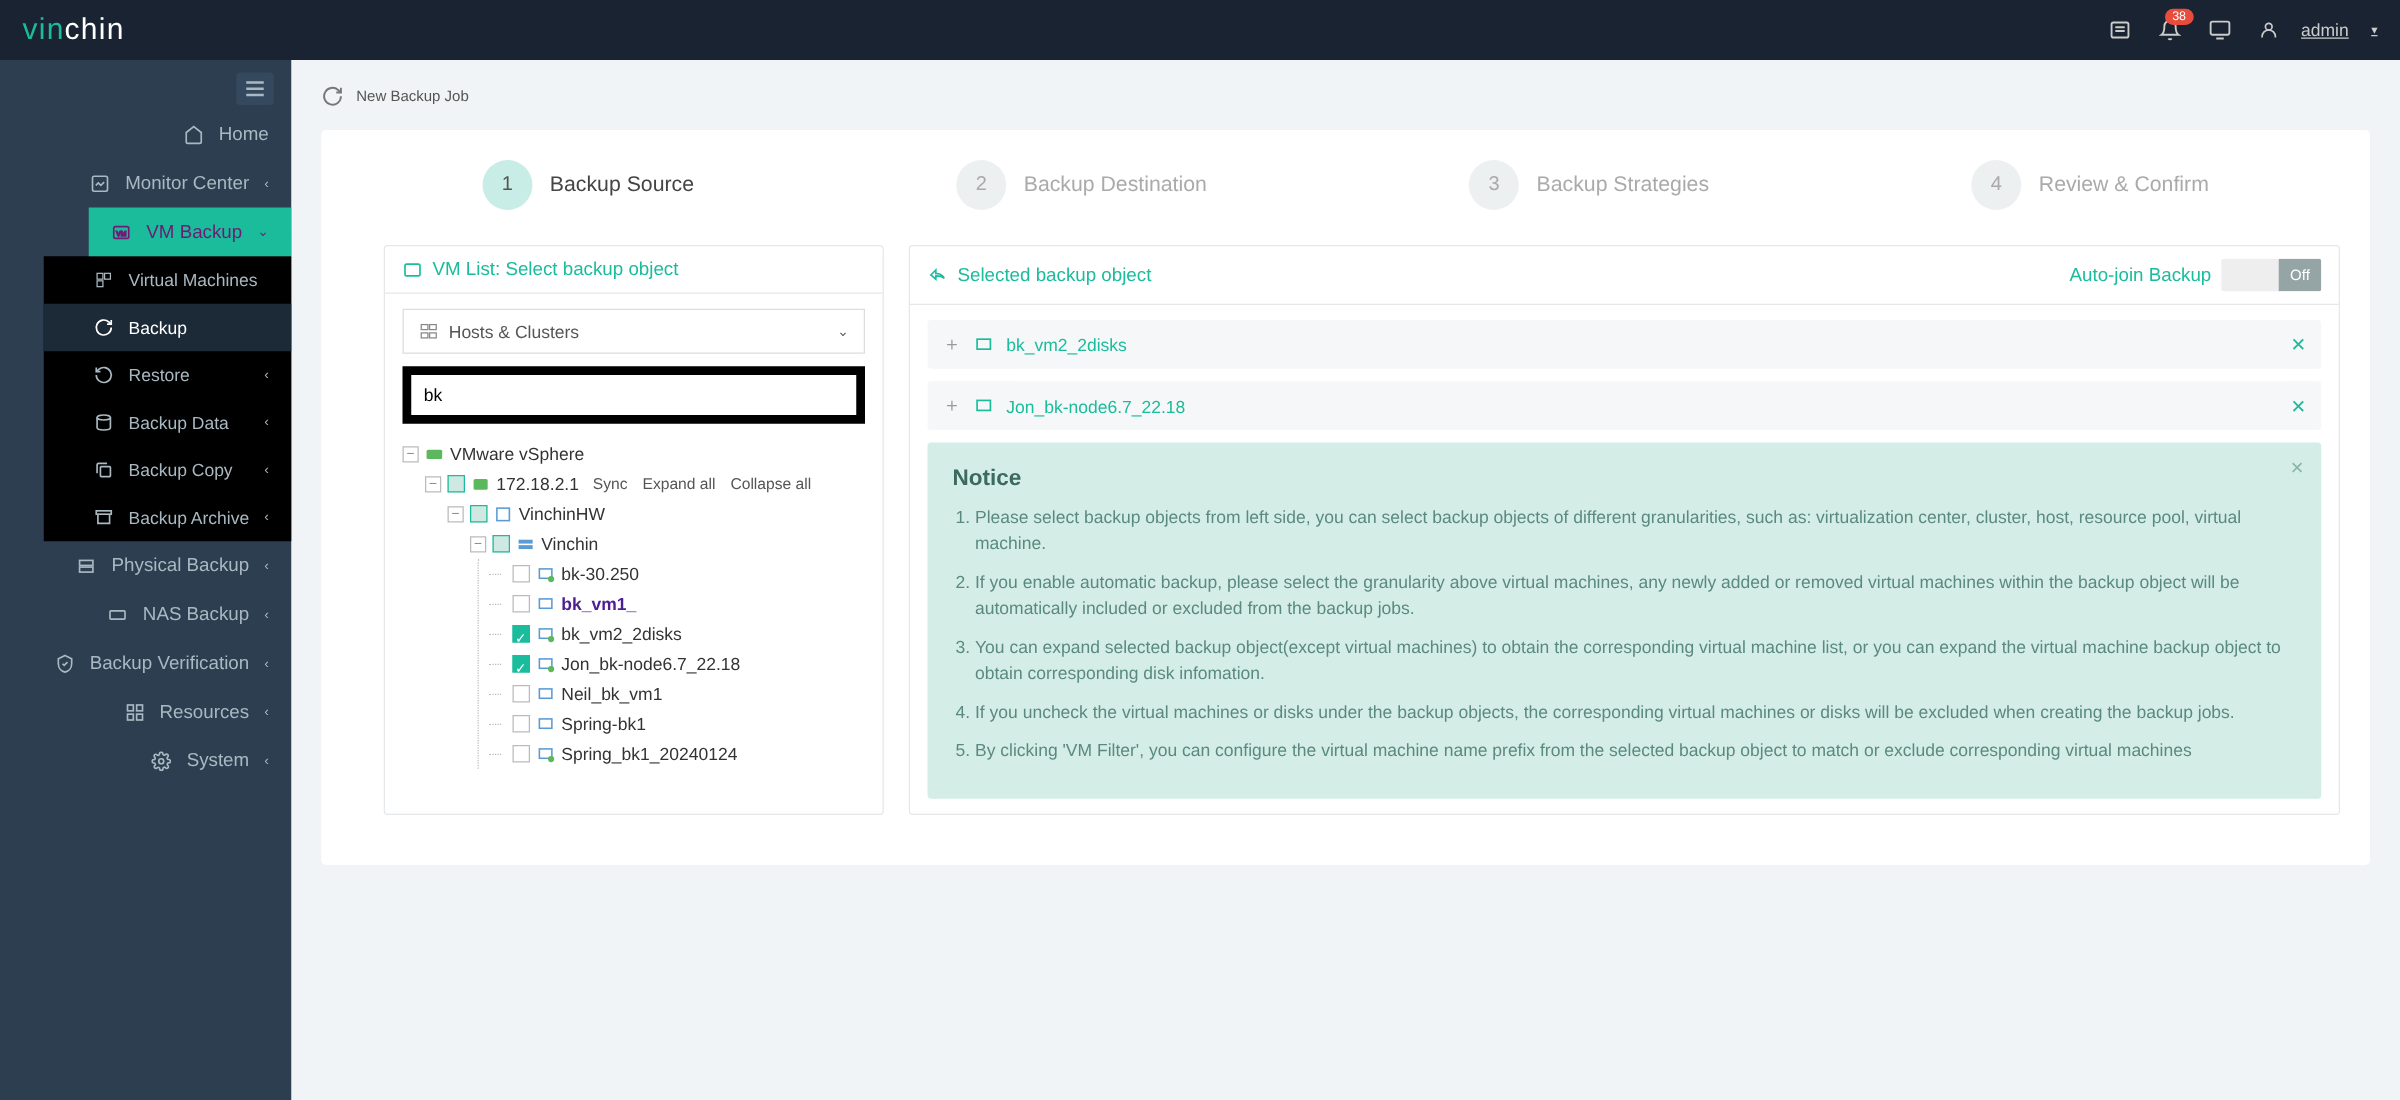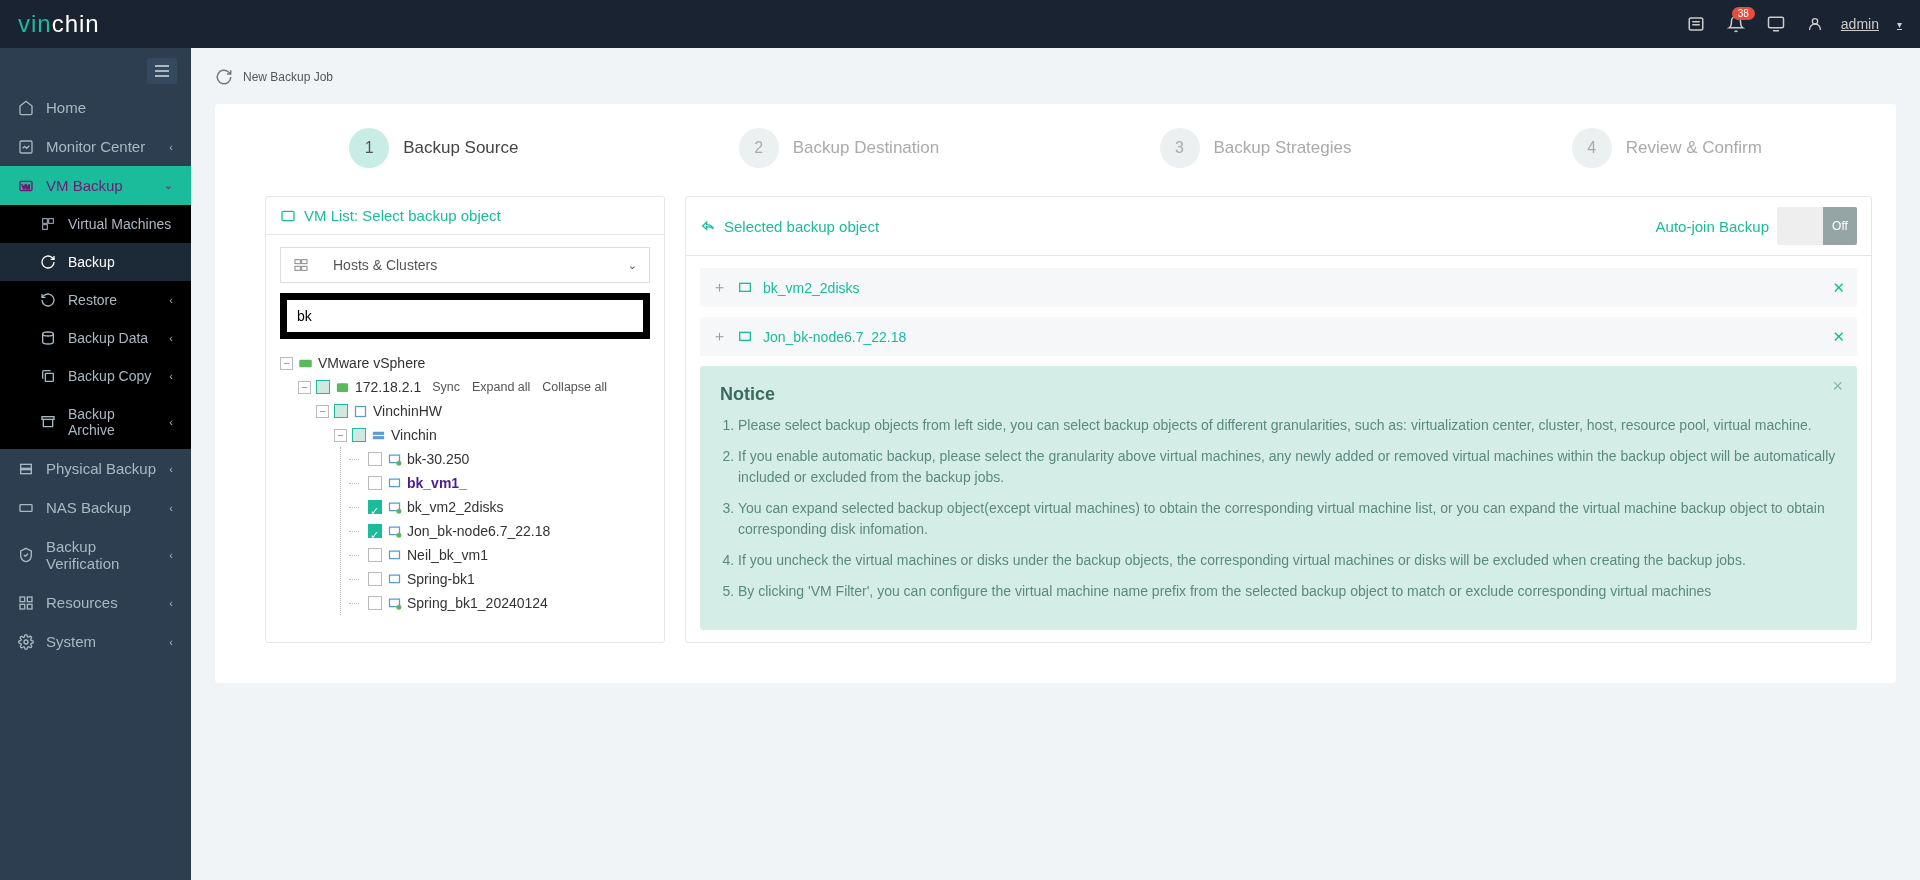--- a/index.html
+++ b/index.html
@@ -5,21 +5,21 @@
 * { margin:0; padding:0; box-sizing:border-box; font-family:-apple-system,BlinkMacSystemFont,"Segoe UI",Arial,sans-serif; }
 body { background:#f1f4f6; color:#333; font-size:14px; overflow:hidden; }
 .topbar { height:48px; background:#1a2332; display:flex; align-items:center; padding:0 18px; justify-content:space-between; }
 .logo { color:#fff; font-size:24px; font-weight:300; letter-spacing:1px; }
 .logo .vin { color:#1abc9c; }
 .top-right { display:flex; align-items:center; gap:22px; color:#ccc; }
 .top-icon { width:18px; height:18px; position:relative; cursor:pointer; }
 .badge { position:absolute; top:-8px; right:-10px; background:#e74c3c; color:#fff; border-radius:10px; font-size:10px; padding:1px 6px; }
 .user { display:flex; align-items:center; gap:18px; cursor:pointer; color:#ccc;text-decoration:underline; }
 .layout { display:flex; height:calc(100vh - 48px); }
-.sidebar { width:191px; background:#2c3e50; color:#aab8c2; display:flex; flex-direction:column; }
+.sidebar { width:233px; background:#2c3e50; color:#aab8c2; display:flex; flex-direction:column;align-items:flex-end; }
 .hamburger { align-self:flex-end; margin:10px 14px 4px; width:30px; height:26px; background:#34495e; border-radius:3px; display:flex; flex-direction:column; justify-content:center; align-items:center; gap:3px; cursor:pointer; }
 .hamburger span { width:14px; height:2px; background:#aab8c2; }
 .nav-item { display:flex; align-items:center; padding:11px 18px; cursor:pointer; font-size:15px; gap:12px; position:relative; }
 .nav-item.active-parent { background:#1abc9c; color:#701a75; }
 .nav-item.active-parent::after { content:''; position:absolute; right:-8px; top:50%; transform:translateY(-50%); border:8px solid transparent; border-left-color:#1abc9c; }
 .nav-chevron { margin-left:auto; font-size:11px; }
 .sub { background:#000000; }
 .sub .nav-item { padding-left:40px; font-size:14px; }
 .sub .nav-item.active { background:#1c2a38; color:#fff; }
 .nav-icon { width:16px; height:16px; flex-shrink:0; }
@@ -32,40 +32,40 @@
 .step.active .step-num { background:#c8ede6; color:#555; }
 .step-label { color:#aaa; font-size:17px; }
 .step.active .step-label { color:#444; }
 .cols { display:flex; gap:20px;padding-left:26px; }
 .panel { border:1px solid #e5e8eb; border-radius:3px; }
 .panel-left { width:400px; }
 .panel-right { flex:1; }
 .panel-head { padding:10px 14px; border-bottom:1px solid #e5e8eb; display:flex; align-items:center; gap:8px; color:#1abc9c; font-size:15px; }
 .panel-head-right { margin-left:auto; display:flex; align-items:center; gap:8px; }
 .panel-body { padding:12px 14px; }
-.select-box { border:1px solid #ddd; padding:9px 12px; display:flex; align-items:center; gap:24px; cursor:pointer; margin-bottom:10px; color:#555; }
+.select-box { border:1px solid #ddd; padding:9px 12px; display:flex; align-items:center; gap:8px; cursor:pointer; margin-bottom:10px; color:#555; }
 .select-box .chev { margin-left:auto; font-size:11px; }
 .search-input { width:100%; border:7px solid #000000; padding:8px 10px; font-size:14px; outline:none; margin-bottom:12px; }
 .tree { font-family:Georgia,'Times New Roman',serif; font-size:14px; color:#333; line-height:24px; }
 .tree-row { display:flex; align-items:center; gap:5px; white-space:nowrap; }
 .toggle { width:13px; height:13px; border:1px solid #bbb; display:inline-flex; align-items:center; justify-content:center; font-size:11px; line-height:1; cursor:pointer; color:#888; background:#fff; }
 .chk { width:14px; height:14px; border:1px solid #bbb; background:#fff; display:inline-block; cursor:pointer; }
 .chk.partial { background:#cfe8e2; border-color:#1abc9c; }
 .chk.checked { background:#1abc9c; border-color:#1abc9c; position:relative; }
 .chk.checked::after { content:'✓'; color:#fff; font-size:11px; position:absolute; top:-2px; left:1px; }
 .ticon { width:15px; height:15px; display:inline-block; }
 .actions { font-family:-apple-system,sans-serif; font-size:12.5px; color:#555; display:inline-flex; gap:12px; margin-left:6px; }
 .actions span { cursor:pointer; }
 .bold-green { font-weight:bold; color:#4c1d95; }
 .dotted { border-left:1px dotted #bbb; margin-left:6px; padding-left:8px; }
 .leaf-line { border-bottom:1px dotted #bbb; width:10px; height:1px; display:inline-block; vertical-align:middle; margin-right:4px; }
 .sel-item { background:#f5f7f8; border-radius:3px; padding:10px 12px; margin-bottom:10px; display:flex; align-items:center; gap:10px; color:#1abc9c; }
 .sel-item .plus { color:#999; font-size:15px; cursor:pointer; }
 .sel-item .del { margin-left:auto; color:#1abc9c; cursor:pointer; font-size:15px; }
-.toggle-switch { width:80px; height:38px; background:#eee; border-radius:2px; display:flex; cursor:pointer; overflow:hidden; font-size:12px; }
+.toggle-switch { width:80px; height:26px; background:#eee; border-radius:2px; display:flex; cursor:pointer; overflow:hidden; font-size:12px; }
 .toggle-switch .off { background:#95a5a6; color:#fff; flex:0 0 34px; display:flex; align-items:center; justify-content:center; }
 .toggle-switch .on { flex:1; }
 .notice { background:#d5ede7; border-radius:3px; padding:18px 20px; color:#5a8a7e; position:relative; margin-top:4px; }
 .notice h3 { color:#3a6b5e; font-size:18px; margin-bottom:10px; font-weight:600; }
 .notice ol { padding-left:18px; }
 .notice li { margin-bottom:10px; line-height:1.5; font-size:14px; }
 .notice .close { position:absolute; top:10px; right:14px; color:#8ab5a9; cursor:pointer; font-size:18px; }
 svg { display:block; }
 </style>
 </head>

